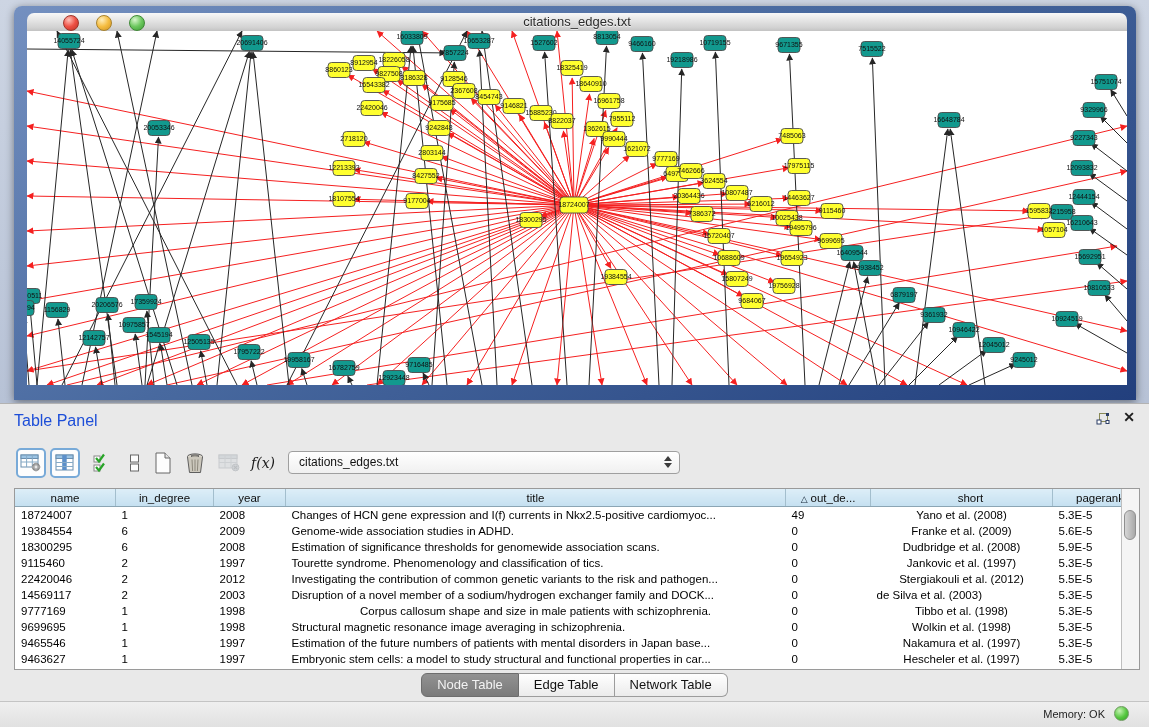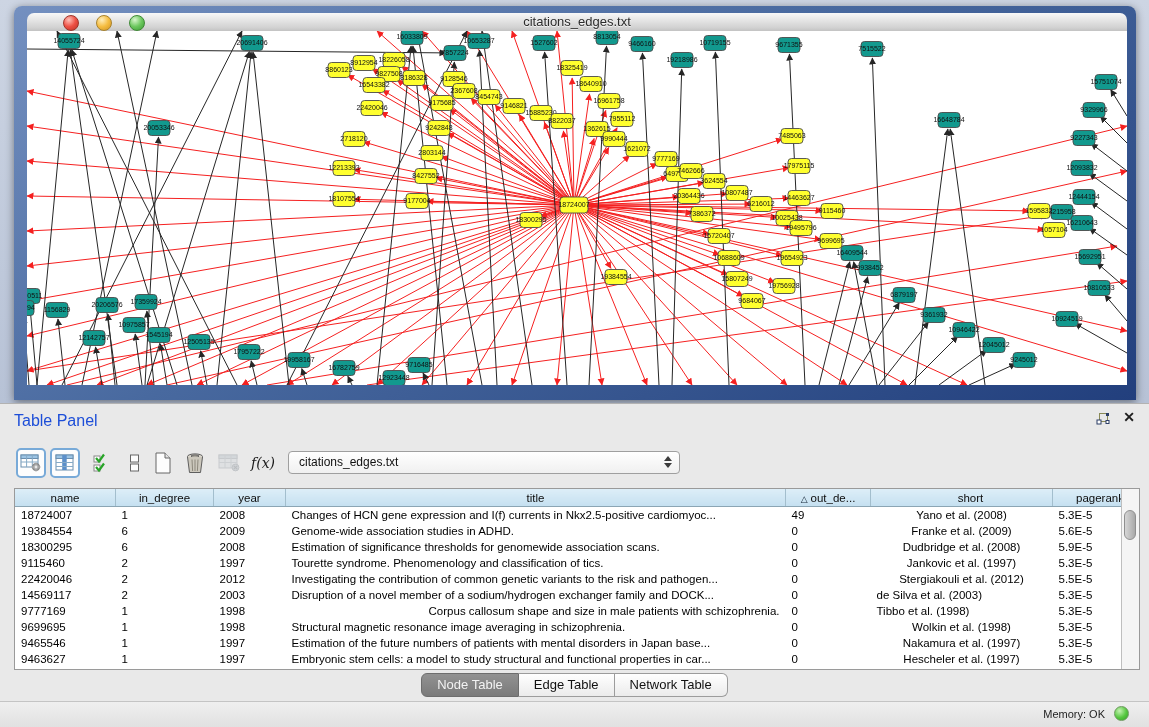--- a/index.html
+++ b/index.html
@@ -816,23 +816,23 @@
               <td style="text-align: left;">Disruption of a novel member of a sodium/hydrogen exchanger family and DOCK...</td>
               <td style="text-align: left;">0</td>
               <td style="text-align: left;">de Silva et al. (2003)</td>
               <td style="text-align: left;">5.3E-5</td>
               <td></td>
             </tr>
             <tr>
               <td style="text-align: left;">9777169</td>
               <td style="text-align: left;">1</td>
               <td style="text-align: left;">1998</td>
-              <td style="text-align: right;">Corpus callosum shape and size in male patients with schizophrenia.</td>
+              <td style="text-align: center;">Corpus callosum shape and size in male patients with schizophrenia.</td>
               <td style="text-align: left;">0</td>
-              <td style="text-align: left;">Tibbo et al. (1998)</td>
+              <td style="text-align: center;">Tibbo et al. (1998)</td>
               <td style="text-align: left;">5.3E-5</td>
               <td></td>
             </tr>
             <tr>
               <td style="text-align: left;">9699695</td>
               <td style="text-align: left;">1</td>
               <td style="text-align: left;">1998</td>
               <td style="text-align: left;">Structural magnetic resonance image averaging in schizophrenia.</td>
               <td style="text-align: left;">0</td>
               <td style="text-align: center;">Wolkin et al. (1998)</td>

